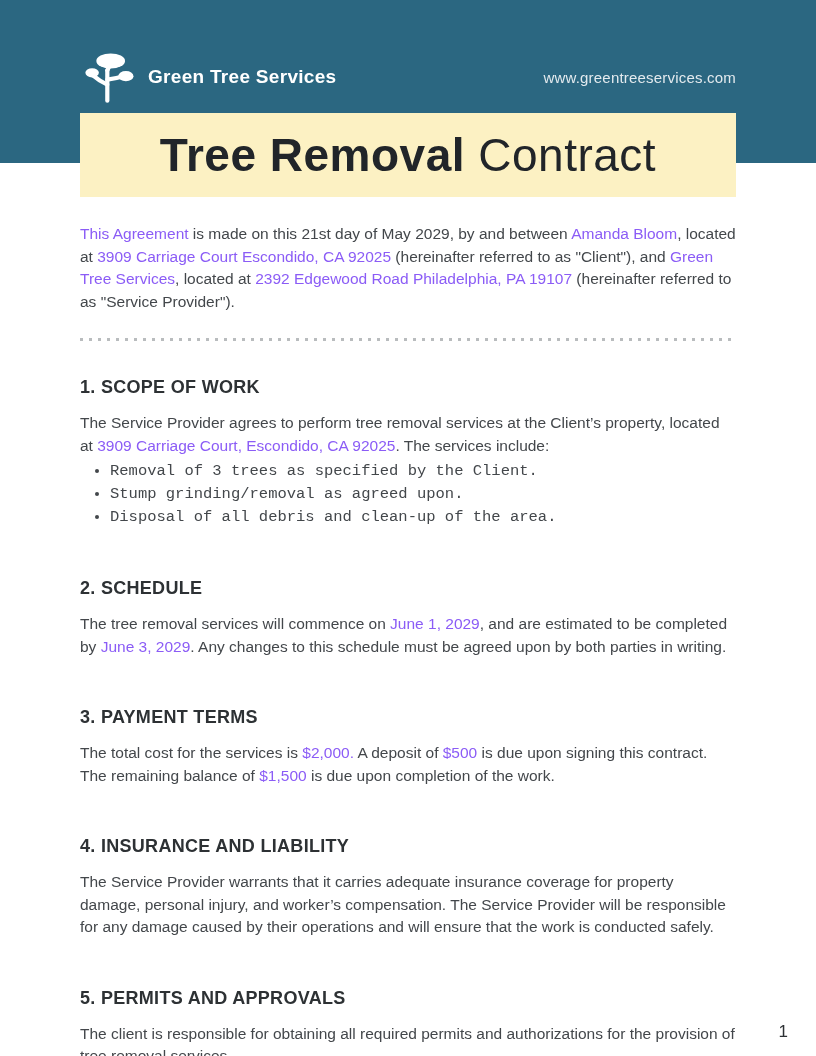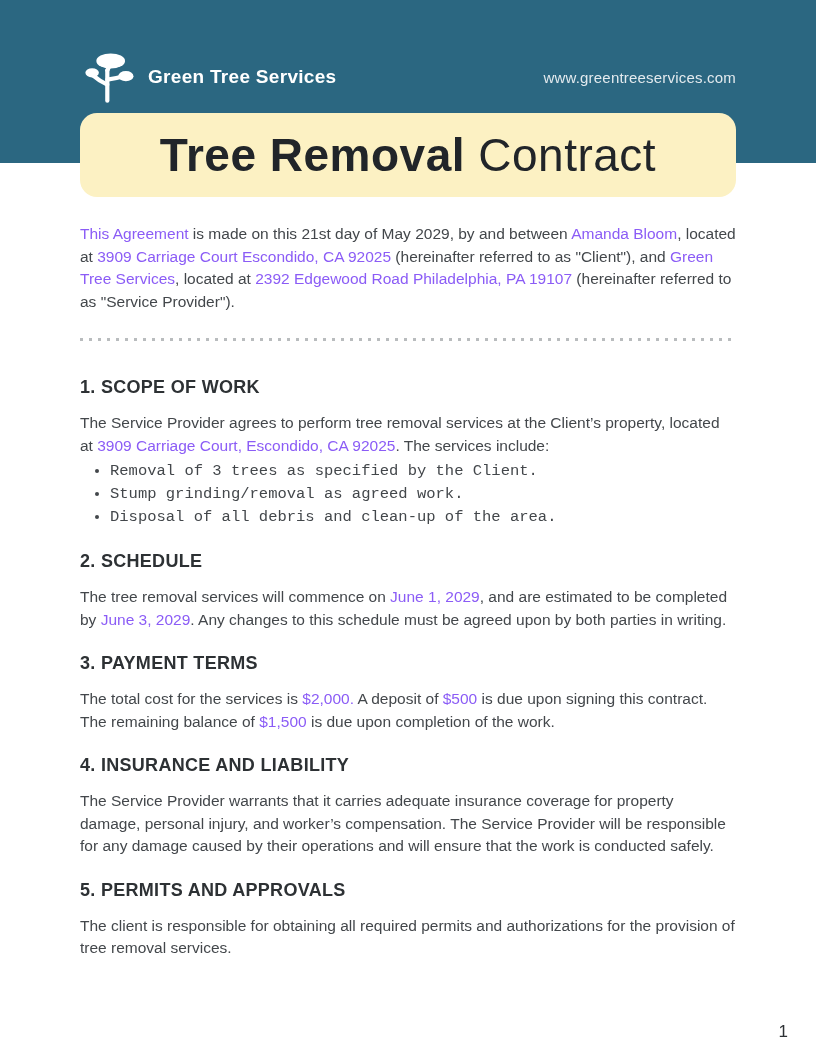--- a/index.html
+++ b/index.html
@@ -13,36 +13,36 @@
   
   .top-band { height:163px; background:#2b6781; }
   .brand-row { display:flex; align-items:center; padding:50px 80px 0 82px; }
   .logo { width:54px; height:54px; flex:0 0 auto; }
   .brand-name { color:#ffffff; font-weight:700; font-size:19px; letter-spacing:0.3px; margin-left:12px; }
   .website { margin-left:auto; color:#e3eaee; font-weight:400; font-size:15px; letter-spacing:0.2px; }
   
   .title-banner {
     position:relative; margin:-50px 80px 0 80px; height:84px;
     background:#fcf1c3;
-    display:flex; align-items:center; justify-content:center;border-radius:17px;
+    display:flex; align-items:center; justify-content:center;
   }
   .doc-title { font-size:46px; color:#212529; letter-spacing:0.5px; white-space:pre; }
   .doc-title .heavy { font-weight:800; }
   .doc-title .light { font-weight:400; }
   
   .content { padding:26px 80px 0 80px; }
   p.para { font-size:15.5px; line-height:22.5px; }
   .b { font-weight:400; color:#8b5cf6; }
   .dotted-divider {
     margin-top:25px; height:3px; width:100%;
     background-image:repeating-linear-gradient(to right, #b9bcbe 0 3px, transparent 3px 9px);
   }
   section.c-section { }
   section.c-section h2 {
-    margin-top:22px; margin-bottom:14px;
+    margin-top:49px; margin-bottom:14px;
     font-size:18px; font-weight:700; color:#2d3134; letter-spacing:0.3px;
   }
   section.c-section:first-of-type h2 { margin-top:36px; }
   section.c-section ul { margin:3px 0 0 0; padding-left:30px;font-family:Liberation Mono, monospace; }
   section.c-section li { font-size:15.5px; line-height:23px; }
   .page-number {
     position:absolute; right:28px; bottom:14px;
     font-size:17px; color:#2d3134;
   }
 </style>
@@ -79,21 +79,21 @@
 
   <div class="content">
     <p class="para"><span class="b">This Agreement</span><span> is made on this 21st day of May 2029, by and between </span><span class="b">Amanda Bloom</span><span>, located at </span><span class="b">3909 Carriage Court Escondido, CA 92025</span><span> (hereinafter referred to as "Client"), and </span><span class="b">Green Tree Services</span><span>, located at </span><span class="b">2392 Edgewood Road Philadelphia, PA 19107</span><span> (hereinafter referred to as "Service Provider").</span></p>
     <div class="dotted-divider"></div>
     <div>
         <section class="c-section">
           <h2>1. SCOPE OF WORK</h2>
           <p class="para"><span>The Service Provider agrees to perform tree removal services at the Client’s property, located at </span><span class="b">3909 Carriage Court, Escondido, CA 92025</span><span>. The services include:</span></p>
           <ul>
             <li>Removal of 3 trees as specified by the Client.</li>
-            <li>Stump grinding/removal as agreed work.</li>
+            <li>Stump grinding/removal as agreed upon.</li>
             <li>Disposal of all debris and clean-up of the area.</li>
           </ul>
         </section>
         <section class="c-section">
           <h2>2. SCHEDULE</h2>
           <p class="para"><span>The tree removal services will commence on </span><span class="b">June 1, 2029</span><span>, and are estimated to be completed by </span><span class="b">June 3, 2029</span><span>. Any changes to this schedule must be agreed upon by both parties in writing.</span></p>
         </section>
         <section class="c-section">
           <h2>3. PAYMENT TERMS</h2>
           <p class="para"><span>The total cost for the services is </span><span class="b">$2,000.</span><span> A deposit of </span><span class="b">$500</span><span> is due upon signing this contract. The remaining balance of </span><span class="b">$1,500</span><span> is due upon completion of the work.</span></p>

